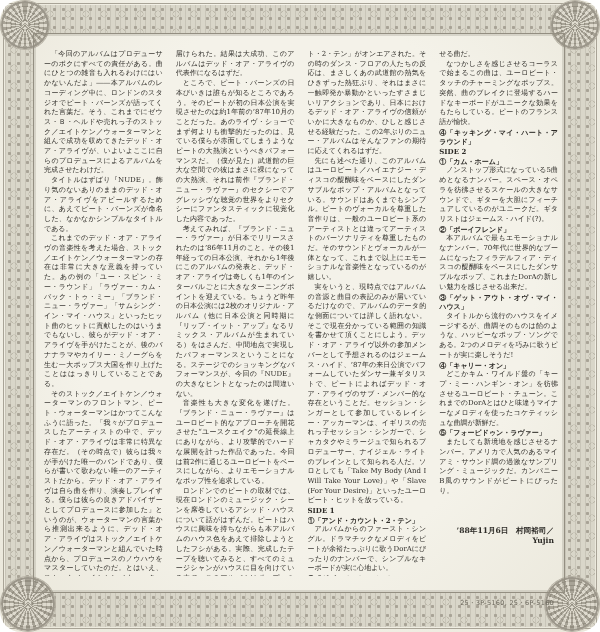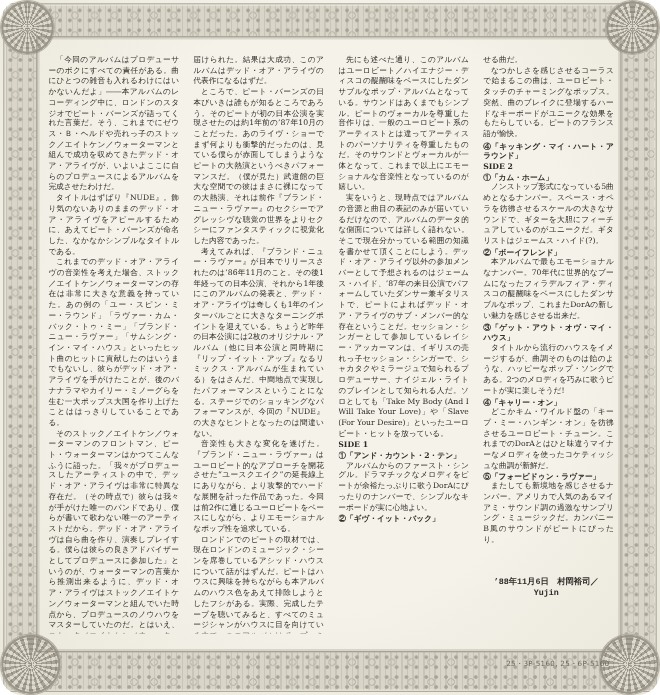--- a/index.html
+++ b/index.html
@@ -28,21 +28,21 @@
   .c-tl{top:1px;left:1px;} .c-tr{top:1px;right:1px;}
   .c-bl{bottom:1px;left:1px;width:54px;height:54px;} .c-br{bottom:1px;right:1px;width:54px;height:54px;}
   
   .content{position:absolute;top:50px;left:44px;right:42px;bottom:56px;
      display:flex;gap:13px;color:#2e2c28;}
   .col{flex:1 1 0;font-size:7px;line-height:9.7px;text-align:justify;overflow:hidden;}
   .blk{margin:0;}
   .blk.p{text-indent:1em;}
   .blk.c{text-indent:0;}
   .blk.h{font-weight:bold;text-indent:0;}
-  .blk.credit{font-weight:bold;text-align:center;margin-top:30px;font-size:7.6px;padding-right:4px;text-indent:0;font-family:Liberation Mono, monospace;}
+  .blk.credit{font-weight:bold;text-align:right;margin-top:30px;font-size:7.6px;padding-right:4px;text-indent:0;}
   .catalog{position:absolute;right:46px;bottom:24px;font-size:6.5px;color:#6c685d;
      font-family:"DejaVu Sans","Liberation Sans",sans-serif;letter-spacing:.3px;}
 </style>
 </head>
 <body>
 
 <div class="page">
 
   <div class="outer-line"></div>
   <div class="b-side b-top"></div>
@@ -63,20 +63,21 @@
         <div class="blk p">そのストック／エイトケン／ウォーターマンのフロントマン、ピート・ウォーターマンはかつてこんなふうに語った。「我々がプロデュースしたアーティストの中で、デッド・オア・アライヴは非常に特異な存在だ。（その時点で）彼らは我々が手がけた唯一のバンドであり、僕らが書いて歌わない唯一のアーティストだから。デッド・オア・アライヴは自ら曲を作り、演奏しプレイする。僕らは彼らの良きアドバイザーとしてプロデュースに参加した」というのが、ウォーターマンの言葉から推測出来るように、デッド・オア・アライヴはストック／エイトケン／ウォーターマンと組んでいた時点から、プロデュースのノウハウをマスターしていたのだ。とはいえ、ストック／エイトケン／ウォーターマンは泣く子も黙るNo.1プロデュース・チーム、その彼らと訣別して自らのプロデュースでレコーディングすることは、デッド・オア・アライヴにとって大きなチャレンジになったと思う。この秋、ロンドンで会ったピート・バーンズはレコーディングに神経を遣い、誰の目から見てもやつれ気味だった。見掛け以上に神経質なピートは、おそらくこのレコーディングのためにこれまでの音楽歴で最大のターニングポイントを迎えたはずだ。</div>
       </div>
     <div class="col">
         <div class="blk c">届けられた。結果は大成功、このアルバムはデッド・オア・アライヴの代表作になるはずだ。</div>
         <div class="blk p">ところで、ピート・バーンズの日本びいきは誰もが知るところであろう。そのピートが初の日本公演を実現させたのは約1年前の’87年10月のことだった。あのライヴ・ショーでまず何よりも衝撃的だったのは、見ている僕らが赤面してしまうようなピートの大熱演というべきパフォーマンスだ。（僕が見た）武道館の巨大な空間での彼はまさに裸になっての大熱演、それは前作『ブランド・ニュー・ラヴァー』のセクシーでアグレッシヴな聴覚の世界をよりセクシーにファンタスティックに視覚化した内容であった。</div>
         <div class="blk p">考えてみれば、『ブランド・ニュー・ラヴァー』が日本でリリースされたのは’86年11月のこと。その後1年経っての日本公演、それから1年後にこのアルバムの発表と、デッド・オア・アライヴは奇しくも1年のインターバルごとに大きなターニングポイントを迎えている。ちょうど昨年の日本公演には2枚のオリジナル・アルバム（他に日本公演と同時期に『リップ・イット・アップ』なるリミックス・アルバムが生まれている）をはさんだ、中間地点で実現したパフォーマンスということになる。ステージでのショッキングなパフォーマンスが、今回の『NUDE』の大きなヒントとなったのは間違いない。</div>
         <div class="blk p">音楽性も大きな変化を遂げた。『ブランド・ニュー・ラヴァー』はユーロビート的なアプローチを開花させた“ユースクエイク”の延長線上にありながら、より攻撃的でハードな展開を計った作品であった。今回は前2作に通じるユーロビートをベースにしながら、よりエモーショナルなポップ性を追求している。</div>
         <div class="blk p">ロンドンでのピートの取材では、現在ロンドンのミュージック・シーンを席巻しているアシッド・ハウスについて話がはずんだ。ピートはハウスに興味を持ちながらも本アルバムのハウス色をあえて排除しようとしたフシがある。実際、完成したテープを聴いてみると、すべてのミュージシャンがハウスに目を向けている中で、このアルバムはポップ・ミュージックが何たるかを極めているような印象を受ける。確かにデッド・オア・アライヴは時代のニーズに乗ってスターダムにのし上ったバンドだが、今ここに、彼らは自らのキャラクターを形成する音楽性を世に問う段階にきた、といえるのだ。</div>
       </div>
     <div class="col">
+        <div class="blk c">ト・2・テン」がオンエアされた。その時のダンス・フロアの人たちの反応は、まさしくあの武道館の熱気をひきずった熱狂ぶり、それはまさに一触即発か暴動かといったすさまじいリアクションであり、日本におけるデッド・オア・アライヴの信頼がいかに大きなものか、ひしと感じさせる経験だった。この2年ぶりのニュー・アルバムはそんなファンの期待に応えてくれるはずだ。</div>
         <div class="blk p">先にも述べた通り、このアルバムはユーロビート／ハイエナジー・ディスコの醍醐味をベースにしたダンサブルなポップ・アルバムとなっている。サウンドはあくまでもシンプル。ピートのヴォーカルを尊重した音作りは、一般のユーロビート系のアーティストとは違ってアーティストのパーソナリティを尊重したものだ。そのサウンドとヴォーカルが一体となって、これまで以上にエモーショナルな音楽性となっているのが嬉しい。</div>
         <div class="blk p">実をいうと、現時点ではアルバムの音源と曲目の表記のみが届いているだけなので、アルバムのデータ的な側面については詳しく語れない。そこで現在分かっている範囲の知識を書かせて頂くことにしよう。デッド・オア・アライヴ以外の参加メンバーとして予想されるのはジェームス・ハイド、’87年の来日公演でパフォームしていたダンサー兼ギタリストで、ピートによればデッド・オア・アライヴのサブ・メンバー的な存在ということだ。セッション・シンガーとして参加しているレイシー・アッカーマンは、イギリスの売れっ子セッション・シンガーで、シャカタクやミラージュで知られるプロデューサー、ナイジェル・ライトのブレインとして知られる人だ。ソロとしても「Take My Body (And I Will Take Your Love)」や「Slave (For Your Desire)」といったユーロビート・ヒットを放っている。</div>
         <div class="blk h">SIDE 1</div>
         <div class="blk h">①「アンド・カウント・2・テン」</div>
         <div class="blk p">アルバムからのファースト・シングル。ドラマチックなメロディをピートが余裕たっぷりに歌うDorAにぴったりのナンバーで、シンプルなキーボードが実に心地よい。</div>
         <div class="blk h">②「ギヴ・イット・バック」</div>
       </div>
     <div class="col">
         <div class="blk c">せる曲だ。</div>
         <div class="blk p">なつかしさを感じさせるコーラスで始まるこの曲は、ユーロビート・タッチのチャーミングなポップス。突然、曲のブレイクに登場するハードなキーボードがユニークな効果をもたらしている。ピートのフランス語が愉快。</div>

